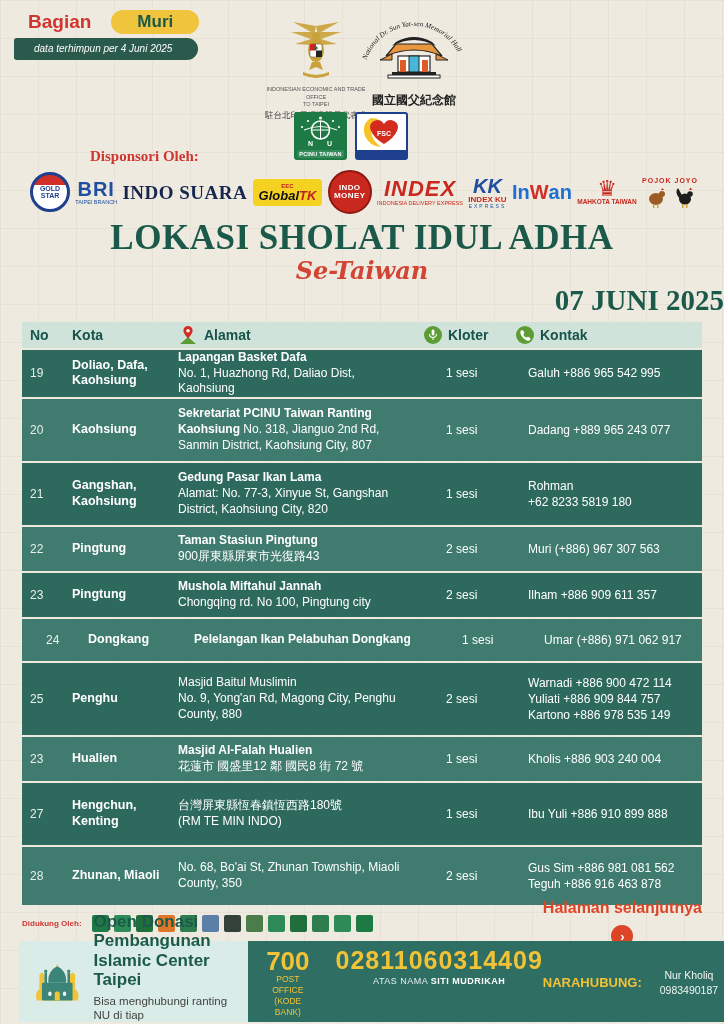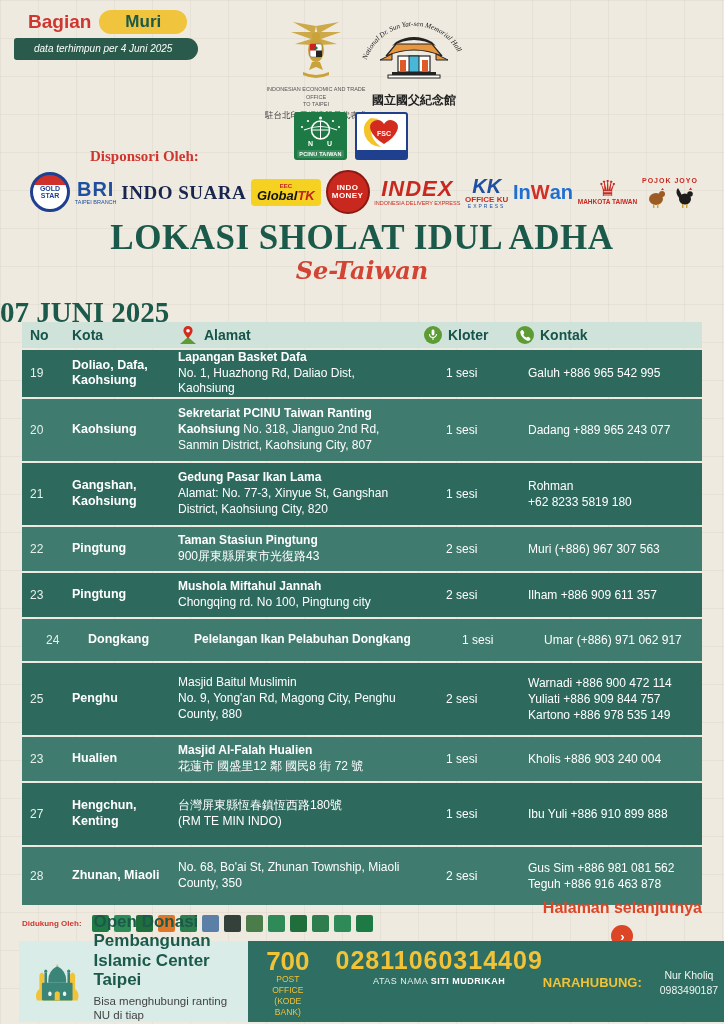--- a/index.html
+++ b/index.html
@@ -7,21 +7,21 @@
   body { font-family:"Liberation Sans", sans-serif; }
   .page{
     position:relative; width:724px; height:1024px; overflow:hidden;
     background-color:#efeae0;
     background-image:
       linear-gradient(rgba(125,115,95,.07) 1px, transparent 1px),
       linear-gradient(90deg, rgba(125,115,95,.07) 1px, transparent 1px);
     background-size:38px 38px;
   }
   
-  .badge-row{ position:absolute; top:10px; left:28px; display:flex; align-items:center; gap:8px; }
+  .badge-row{ position:absolute; top:10px; left:28px; display:flex; align-items:center; gap:20px; }
   .bagian{ color:#cf3630; font-weight:bold; font-size:19px; }
   .tiga-pill{ background:#f0c43c; color:#1b5a4a; font-weight:bold; font-size:17px;
     padding:2px 26px; border-radius:16px; }
   .data-pill{ position:absolute; top:38px; left:14px; background:#2a5a4b; color:#fff;
     font-style:italic; font-size:10px; padding:5px 26px 6px 20px; border-radius:4px 16px 16px 4px; }
   
   .org{ position:absolute; text-align:center; }
   .org-ieto{ top:20px; left:256px; width:120px; }
   .org-ieto .cap1{ font-size:5.5px; color:#555; margin-top:2px; line-height:1.4; }
   .org-ieto .cap2{ font-size:8.5px; color:#444; margin-top:1px; }
@@ -65,21 +65,21 @@
   .mahkota .crown{ font-size:22px; line-height:.9; }
   .mahkota .sub{ font-size:6.5px; font-weight:bold; }
   .pojok{ text-align:center; }
   .pojok .brand{ color:#c8281e; font-weight:bold; font-size:7px; letter-spacing:1px; }
   .chickens{ display:flex; gap:6px; justify-content:center; margin-top:2px; }
   
   .title-main{ position:absolute; top:218px; width:100%; text-align:center; color:#1b5a4a;
     font-family:"Liberation Serif", serif; font-weight:bold; font-size:35px; letter-spacing:.5px; }
   .title-sub{ position:absolute; top:256px; width:100%; text-align:center; color:#d24433;
     font-family:"DejaVu Serif", serif; font-style:italic; font-weight:bold; font-size:24px; }
-  .title-date{ position:absolute; top:296px; width:100%; text-align:left; color:#1b5a4a;
+  .title-date{ position:absolute; top:284px; width:100%; text-align:right; color:#1b5a4a;
     font-family:"Liberation Serif", serif; font-weight:bold; font-size:29px; }
   
   .table{ position:absolute; top:322px; left:22px; width:680px; }
   .thead, .trow{ display:grid; grid-template-columns:36px 100px 240px 86px auto;
     column-gap:6px; padding-left:8px; align-items:center; }
   .thead{ background:#cfe3da; color:#17544a; font-weight:bold; font-size:14px;
     height:26px; margin-bottom:2px; }
   .hcell{ display:flex; align-items:center; gap:6px; }
   .trow{ color:#fff; font-size:12px; margin-bottom:2px; }
   .trow.dark{ background:#2e695e; }
@@ -224,21 +224,21 @@
     <div class="chip indomoney">
       <span>INDO</span>
       <span>MONEY</span>
     </div>
     <div class="chip index">
       <span class="brand">INDEX</span>
       <span class="sub">INDONESIA DELIVERY EXPRESS</span>
     </div>
     <div class="chip kk">
       <span class="brand">KK</span>
-      <span class="sub">OFFICE KU</span>
+      <span class="sub">INDEX KU</span>
       <span class="sub2">EXPRESS</span>
     </div>
     <div class="chip">
       <span class="inwan"><span>In</span><b>W</b><span>an</span></span>
     </div>
     <div class="chip mahkota">
       <span class="crown">♛</span>
       <span class="sub">MAHKOTA TAIWAN</span>
     </div>
     <div class="chip pojok">

